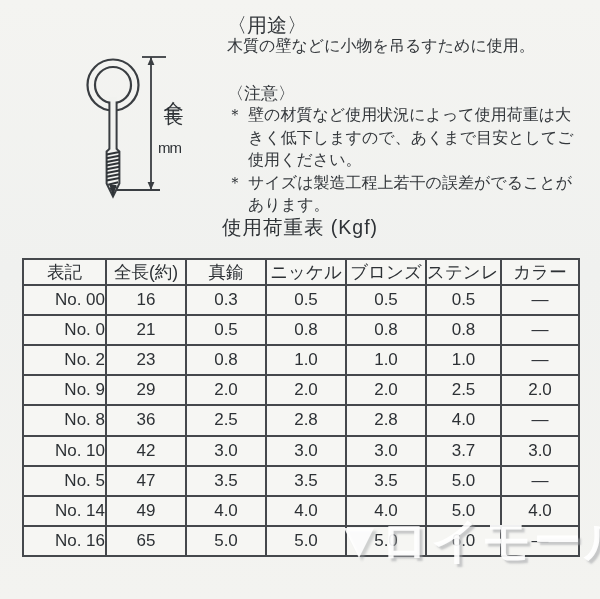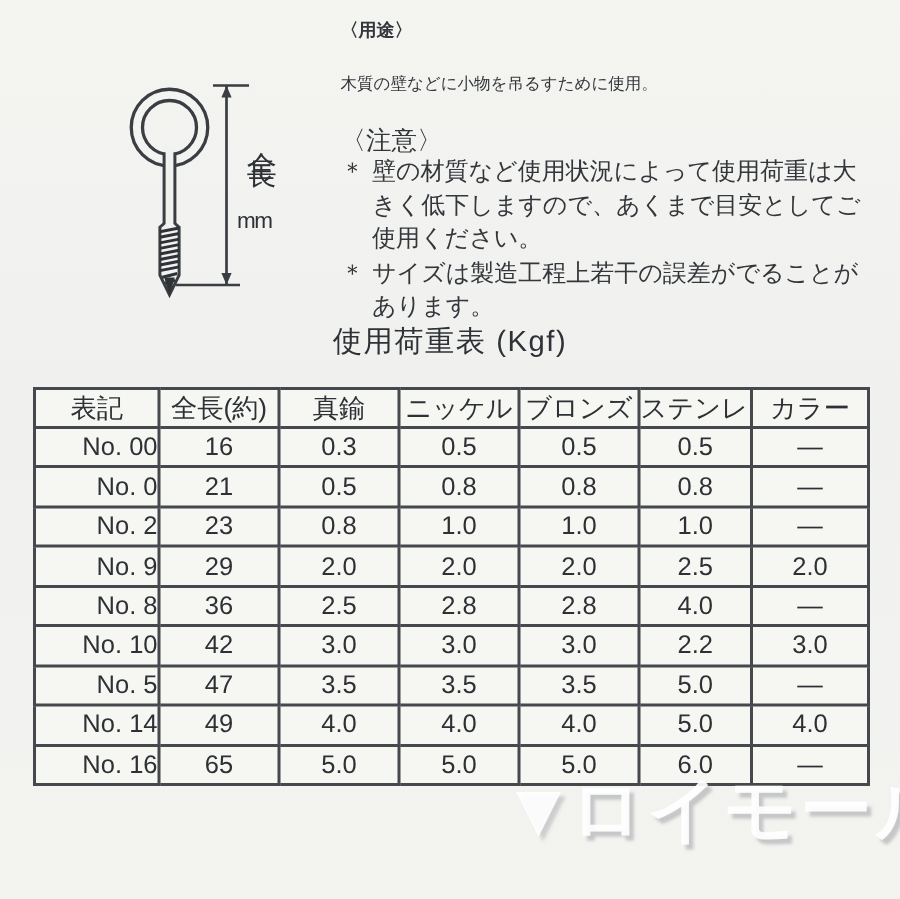--- a/index.html
+++ b/index.html
@@ -24,36 +24,36 @@
     position: absolute; left: 161px; top: 85px;
     writing-mode: vertical-rl; text-orientation: upright;
     font-size: 20px; letter-spacing: 6px; color: #2e3236;
   }
   .len-unit {
     position: absolute; left: 158px; top: 139px;
     font-size: 15px; letter-spacing: -1px; color: #2e3236;
   }
 
   
-  .usage-heading  { position: absolute; left: 227px; top: 12px;  font-size: 12px; font-weight: bold; }
-  .usage-body     { position: absolute; left: 227px; top: 48px;  font-size: 11px; width: 360px; }
+  .usage-heading  { position: absolute; left: 227px; top: 12px;  font-size: 20px; }
+  .usage-body     { position: absolute; left: 227px; top: 36px;  font-size: 16px; width: 360px; }
   .caution-heading{ position: absolute; left: 227px; top: 82px;  font-size: 17px; }
   .caution-list   { position: absolute; left: 227px; top: 104px; width: 352px; }
   .caution-item   { display: flex; font-size: 16px; line-height: 22.5px; }
   .caution-item .bullet { flex: none; width: 21px; }
   .caution-item .ctext  { flex: 1; }
 
   
   .table-title {
     position: absolute; left: 22px; top: 214px; width: 556px;
     text-align: center; font-size: 19.5px; letter-spacing: 1px; color: #2e3236;
   }
   table.load-table {
     position: absolute; left: 22px; top: 258px;
-    width: 556px; height: 266px;
+    width: 556px; height: 299px;
     border-collapse: collapse; table-layout: fixed;
     background: #f6f6f3;
   }
   .load-table th, .load-table td {
     border: 2px solid #45484c;
     text-align: center; vertical-align: middle;
     font-weight: normal; color: #2d3135;
     padding: 0; overflow: hidden; white-space: nowrap;
   }
   .load-table th { font-size: 17.5px; }
@@ -205,21 +205,21 @@
           <td>2.8</td>
           <td>4.0</td>
           <td>—</td>
         </tr>
         <tr>
           <td class="c-first">No. 10</td>
           <td>42</td>
           <td>3.0</td>
           <td>3.0</td>
           <td>3.0</td>
-          <td>2.2</td>
+          <td>3.7</td>
           <td>3.0</td>
         </tr>
         <tr>
           <td class="c-first">No. 5</td>
           <td>47</td>
           <td>3.5</td>
           <td>3.5</td>
           <td>3.5</td>
           <td>5.0</td>
           <td>—</td>

